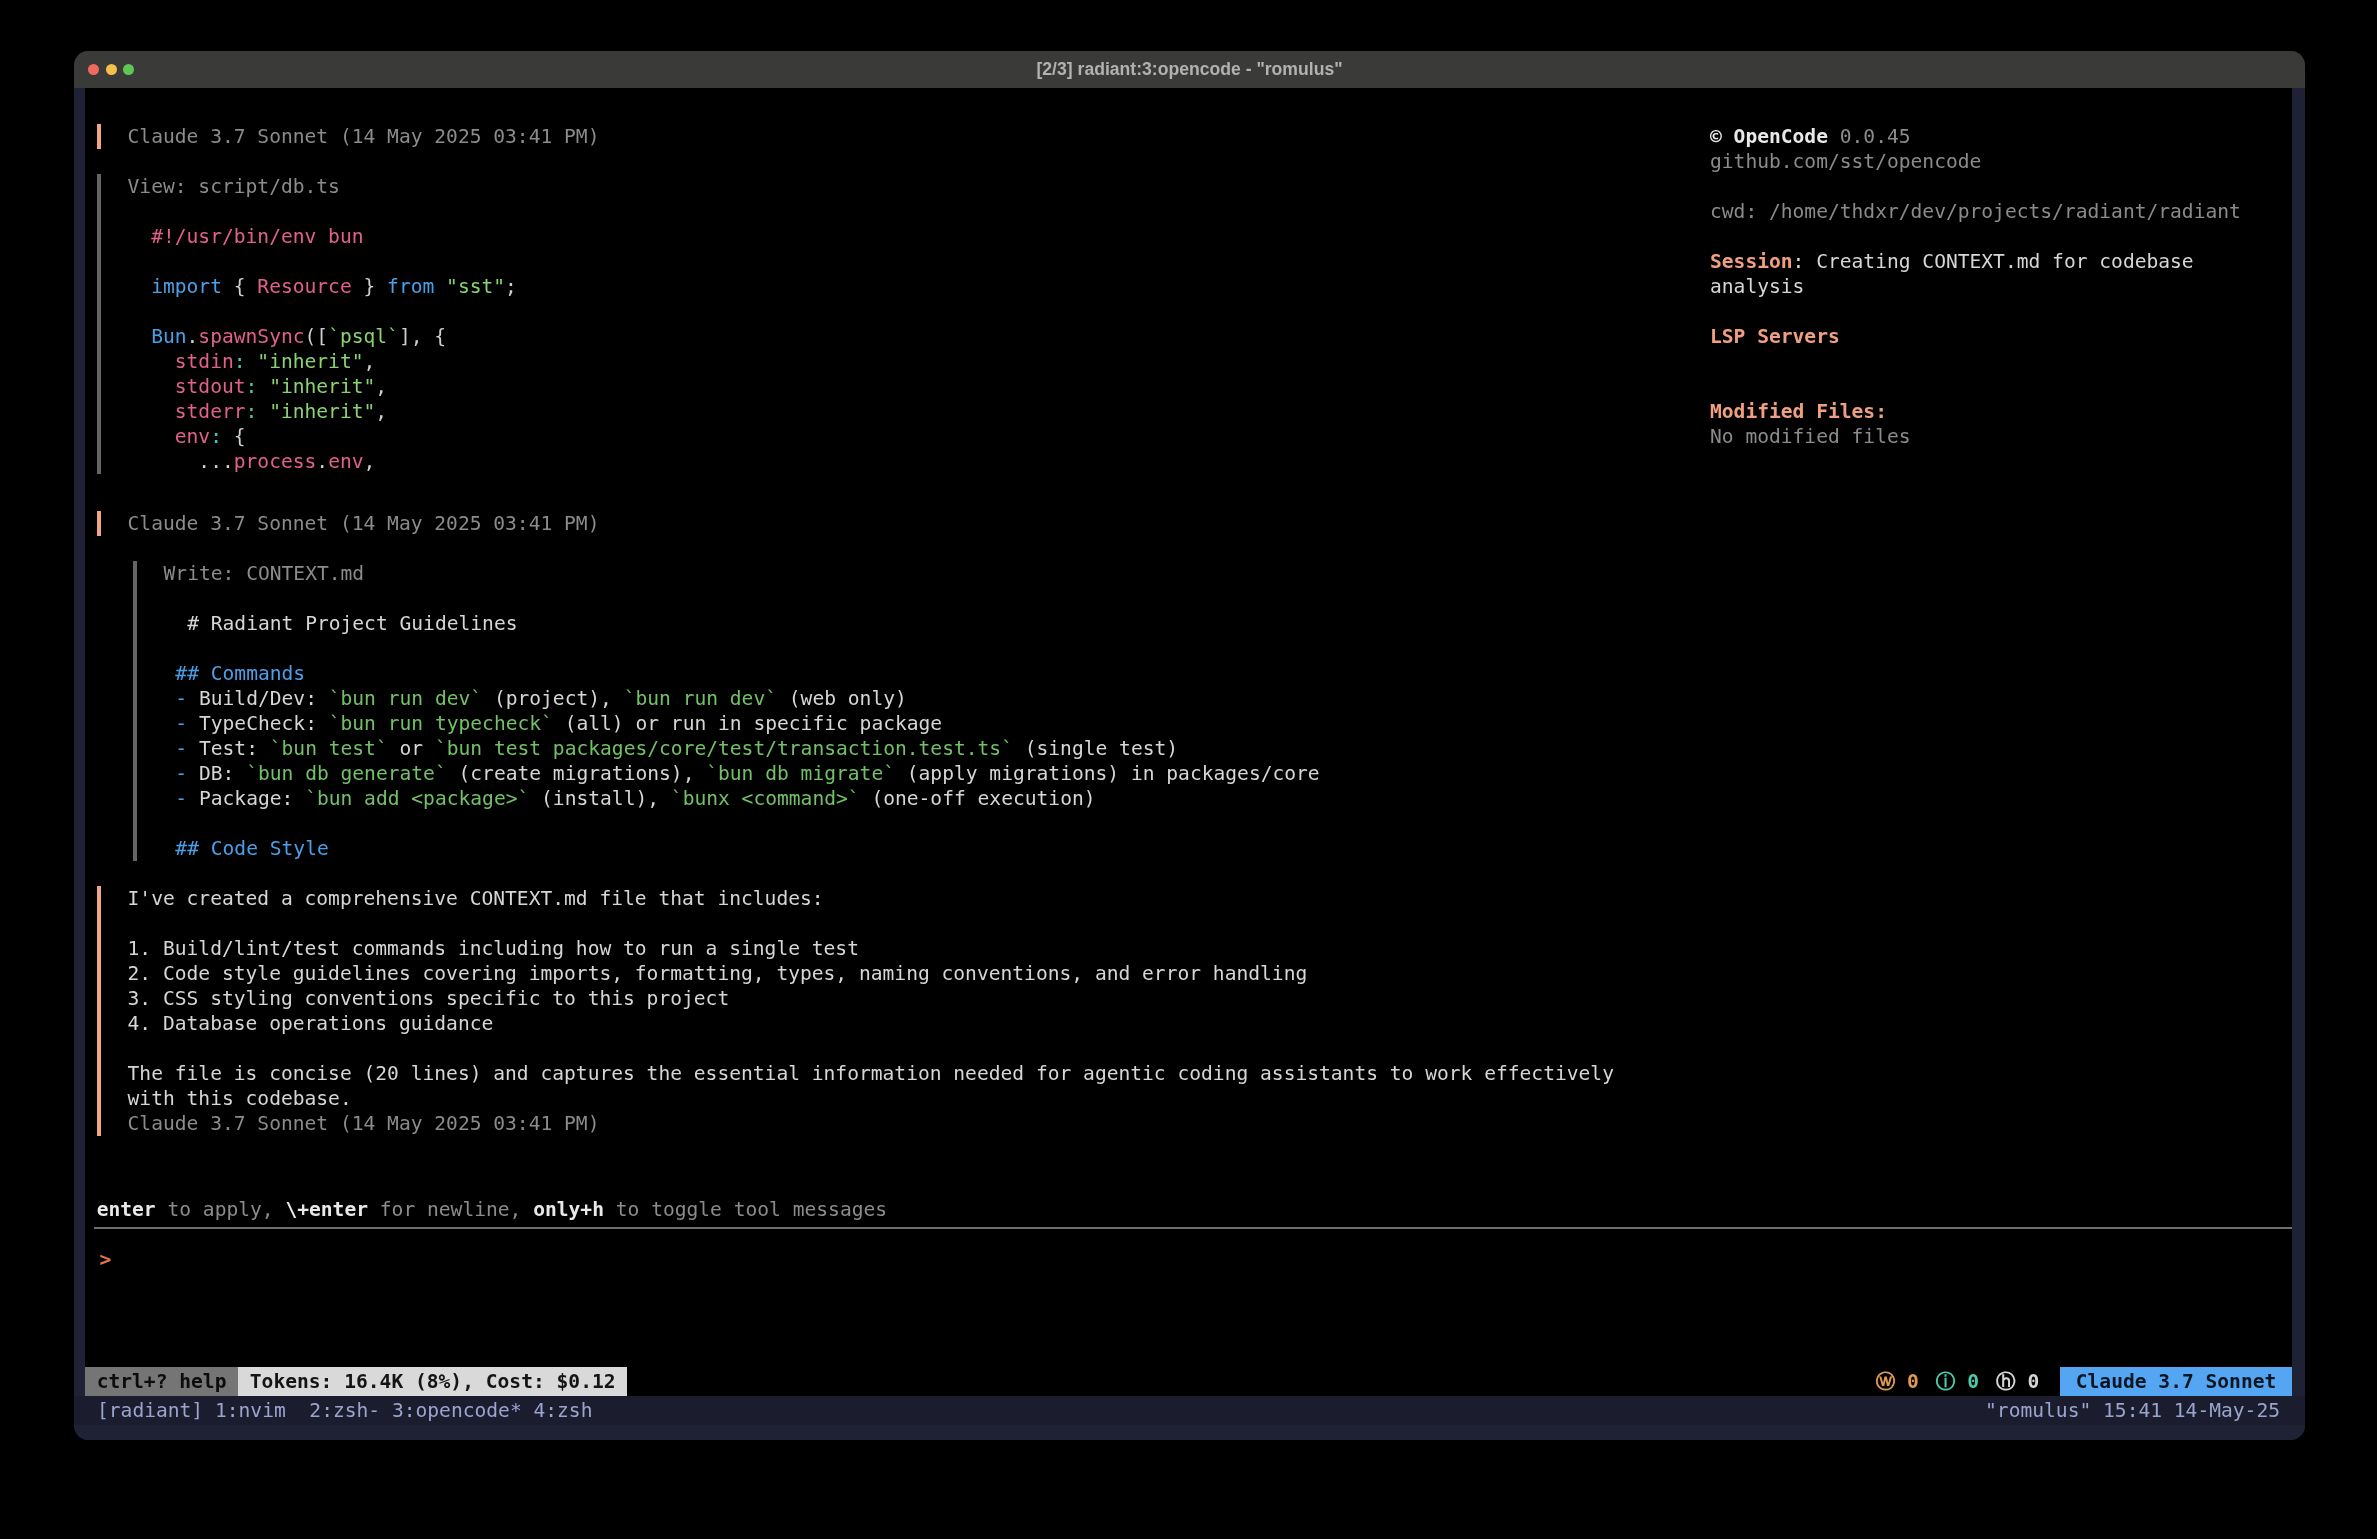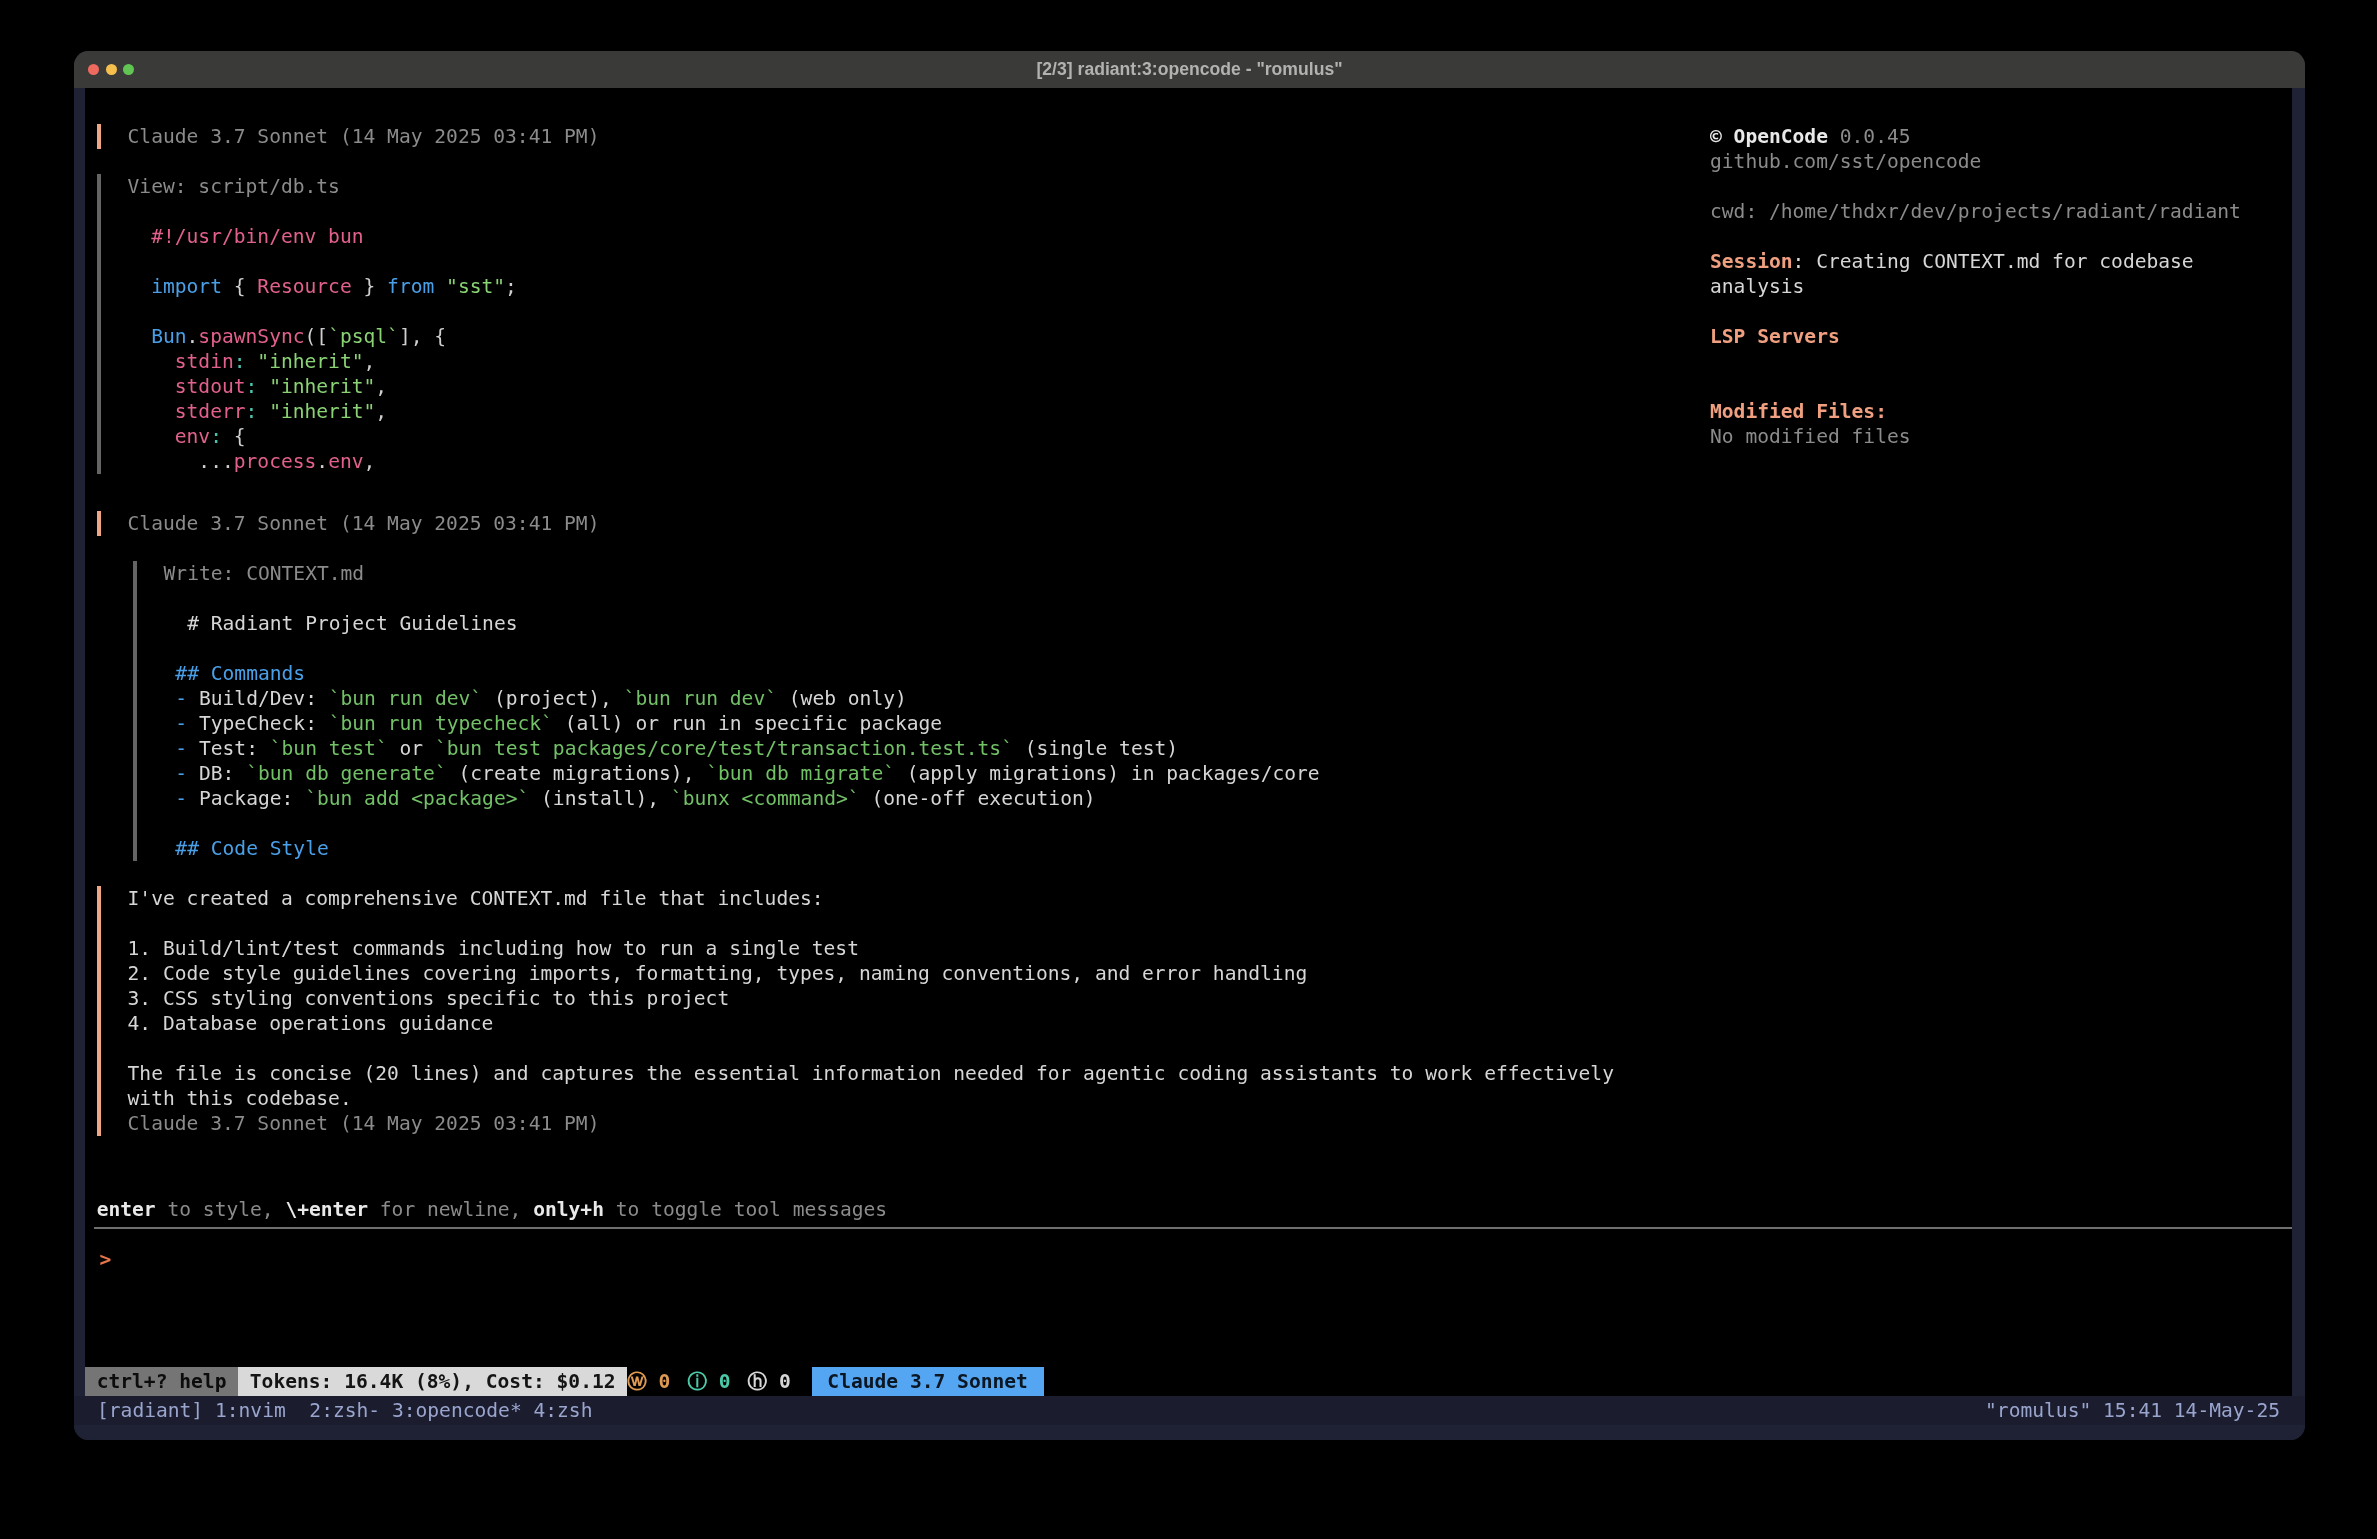--- a/index.html
+++ b/index.html
@@ -33,21 +33,21 @@
   .accentb{color:#f0a080;font-weight:bold;}
   .pink{color:#e2618c;} .blue{color:#4aa0e8;} .green{color:#8ad374;}
   .mdgreen{color:#72c167;} .cyan{color:#4cc3ae;} .punct{color:#cfcfcf;}
   
   .hint{position:absolute;left:11.7px;top:1109px;height:25px;line-height:25px;white-space:pre;}
   .separator{position:absolute;left:9px;right:0;top:1139px;height:2px;background:#6f6f6f;}
   .promptline{position:absolute;left:14.4px;right:13px;top:1159px;height:25px;line-height:25px;}
   .prompt{color:#e8764a;font-weight:bold;}
   
   .statusbar{position:absolute;left:0;right:0;bottom:0;height:29px;display:flex;
-             align-items:stretch;font-size:19.6px;margin-top:32px;}
+             justify-content:space-between;align-items:stretch;font-size:19.6px;margin-top:32px;}
   .sb-left{display:flex;}
   .sb-right{display:flex;align-items:center;}
   .badge{display:inline-block;height:29px;line-height:29px;padding:0 11.7px;white-space:pre;}
   .badge.help{background:#757575;color:#0c0c0c;font-weight:bold;}
   .badge.tokens{background:#d9d9d9;color:#141414;font-weight:bold;}
   .badge.model{background:#55a6f2;color:#0b1623;font-weight:bold;padding:0 15.7px;}
   .counter{margin-right:17px;font-weight:bold;white-space:pre;}
   .sb-right .badge.model{margin-left:3.9px;}
   
   .tmuxbar{position:absolute;top:1308px;left:0;right:0;height:29px;background:#1b1d2e;
@@ -86,21 +86,21 @@
             <div class="block" style="margin-top: 25px; padding-left: 36px;">
               <div class="bar tool"></div>
               <div class="lines"><div class="line"><span class="dim">Write: CONTEXT.md</span></div><div class="line">&nbsp;</div><div class="line"><span class="fg">  # Radiant Project Guidelines</span></div><div class="line">&nbsp;</div><div class="line"><span class="blue"> ## Commands</span></div><div class="line"><span class="blue"> - </span><span class="fg">Build/Dev: </span><span class="mdgreen">`bun run dev`</span><span class="fg"> (project), </span><span class="mdgreen">`bun run dev`</span><span class="fg"> (web only)</span></div><div class="line"><span class="blue"> - </span><span class="fg">TypeCheck: </span><span class="mdgreen">`bun run typecheck`</span><span class="fg"> (all) or run in specific package</span></div><div class="line"><span class="blue"> - </span><span class="fg">Test: </span><span class="mdgreen">`bun test`</span><span class="fg"> or </span><span class="mdgreen">`bun test packages/core/test/transaction.test.ts`</span><span class="fg"> (single test)</span></div><div class="line"><span class="blue"> - </span><span class="fg">DB: </span><span class="mdgreen">`bun db generate`</span><span class="fg"> (create migrations), </span><span class="mdgreen">`bun db migrate`</span><span class="fg"> (apply migrations) in packages/core</span></div><div class="line"><span class="blue"> - </span><span class="fg">Package: </span><span class="mdgreen">`bun add &lt;package&gt;`</span><span class="fg"> (install), </span><span class="mdgreen">`bunx &lt;command&gt;`</span><span class="fg"> (one-off execution)</span></div><div class="line">&nbsp;</div><div class="line"><span class="blue"> ## Code Style</span></div></div>
             </div>
             <div class="block" style="margin-top: 25px;">
               <div class="bar accent"></div>
               <div class="lines"><div class="line"><span class="fg">I've created a comprehensive CONTEXT.md file that includes:</span></div><div class="line">&nbsp;</div><div class="line"><span class="fg">1. Build/lint/test commands including how to run a single test</span></div><div class="line"><span class="fg">2. Code style guidelines covering imports, formatting, types, naming conventions, and error handling</span></div><div class="line"><span class="fg">3. CSS styling conventions specific to this project</span></div><div class="line"><span class="fg">4. Database operations guidance</span></div><div class="line">&nbsp;</div><div class="line"><span class="fg">The file is concise (20 lines) and captures the essential information needed for agentic coding assistants to work effectively</span></div><div class="line"><span class="fg">with this codebase.</span></div><div class="line"><span class="dim">Claude 3.7 Sonnet (14 May 2025 03:41 PM)</span></div></div>
             </div>
           </div>
         <div id="sidebar" class="sidebar"><div class="line"><span class="b">© OpenCode </span><span class="dim">0.0.45</span></div><div class="line"><span class="dim">github.com/sst/opencode</span></div><div class="line">&nbsp;</div><div class="line"><span class="dim">cwd: /home/thdxr/dev/projects/radiant/radiant</span></div><div class="line">&nbsp;</div><div class="line"><span class="accentb">Session</span><span class="fg">: </span><span class="fg">Creating CONTEXT.md for codebase</span></div><div class="line"><span class="fg">analysis</span></div><div class="line">&nbsp;</div><div class="line"><span class="accentb">LSP Servers</span></div><div class="line">&nbsp;</div><div class="line">&nbsp;</div><div class="line"><span class="accentb">Modified Files:</span></div><div class="line"><span class="dim">No modified files</span></div></div>
-        <div id="hint" class="hint"><div class="line"><span class="b">enter</span><span class="dim"> to style, </span><span class="b">\+enter</span><span class="dim"> for newline, </span><span class="b">only+h</span><span class="dim"> to toggle tool messages</span></div></div>
+        <div id="hint" class="hint"><div class="line"><span class="b">enter</span><span class="dim"> to apply, </span><span class="b">\+enter</span><span class="dim"> for newline, </span><span class="b">only+h</span><span class="dim"> to toggle tool messages</span></div></div>
         <div class="separator"></div>
         <div class="promptline">
           <span class="prompt">&gt;</span>
         </div>
         <div class="statusbar">
           <div class="sb-left">
             <span class="badge help">ctrl+? help</span>
             <span class="badge tokens">Tokens: 16.4K (8%), Cost: $0.12</span>
           </div>
           <div class="sb-right" id="sb-right">

